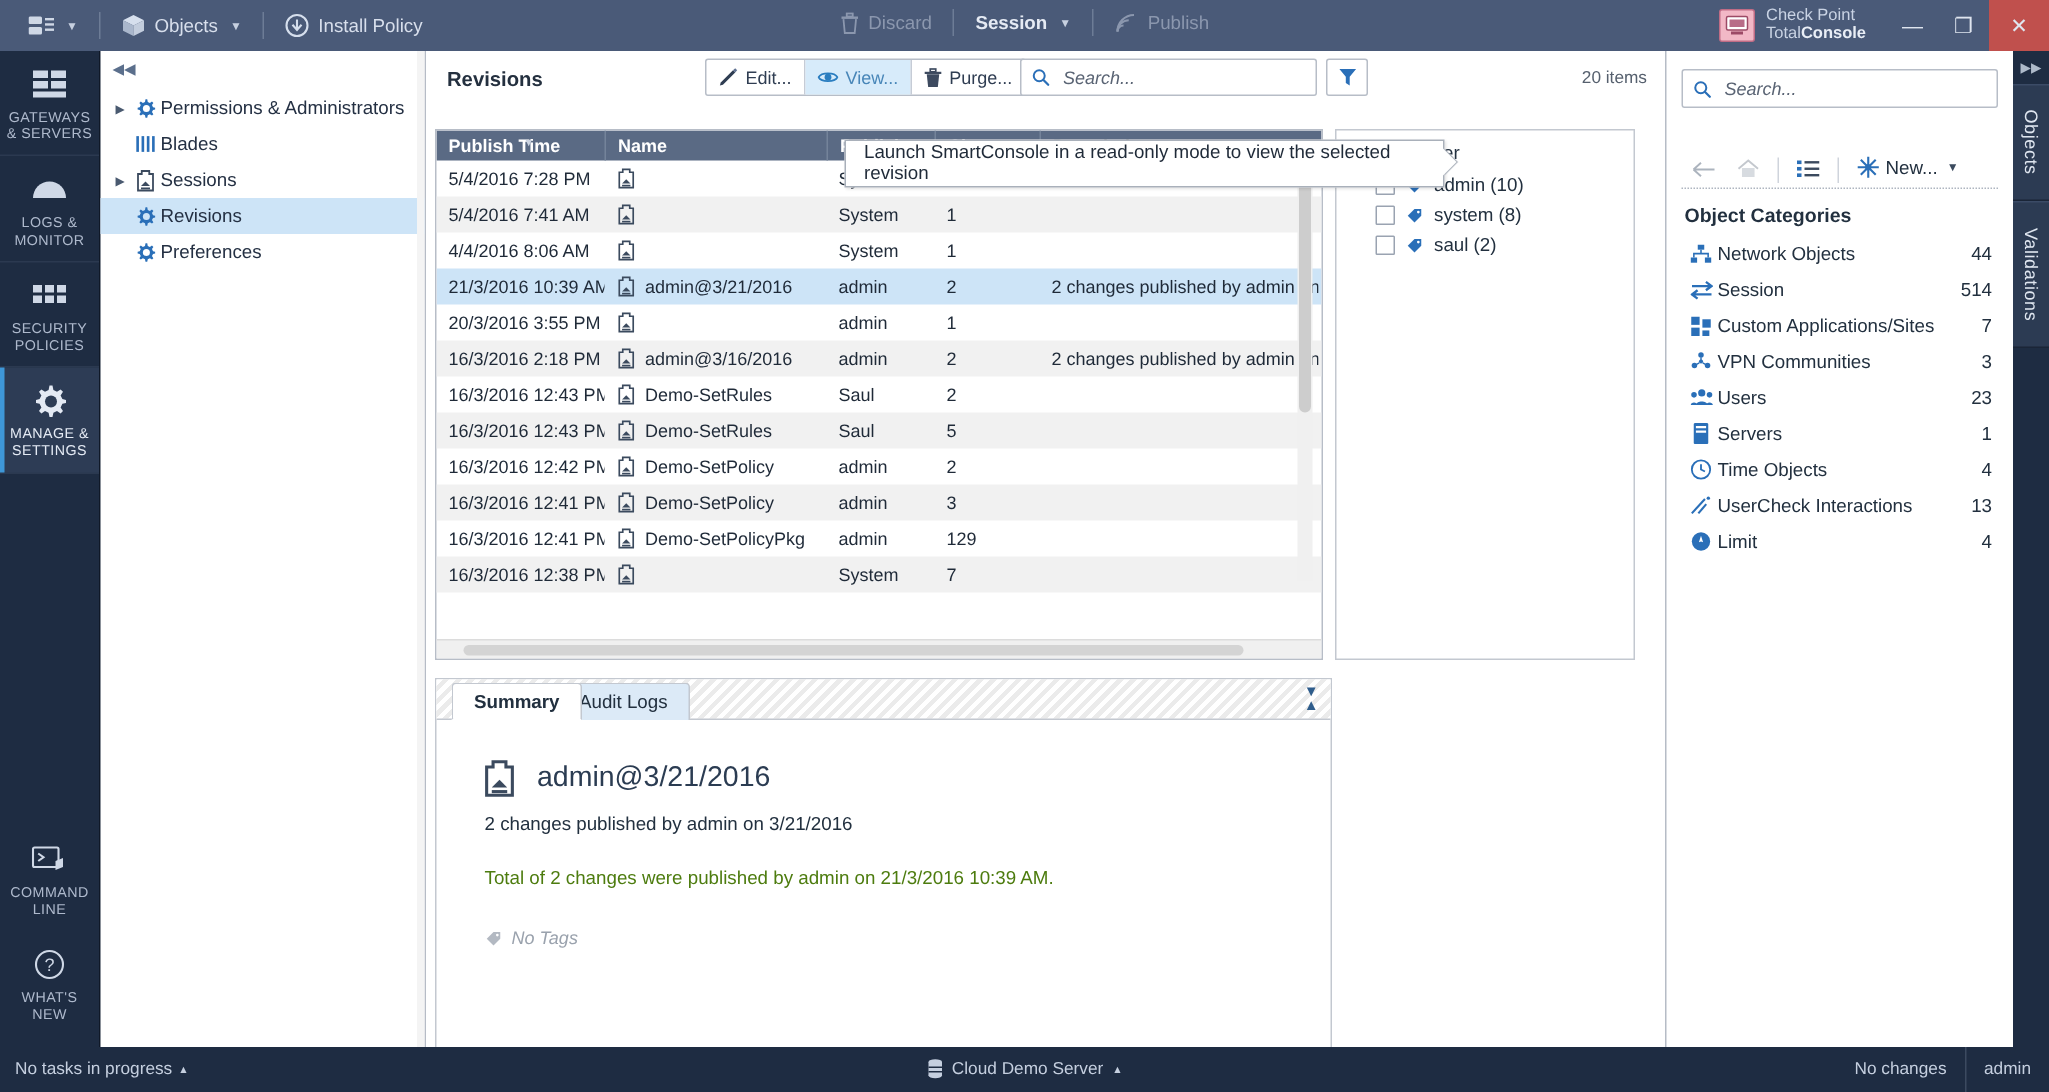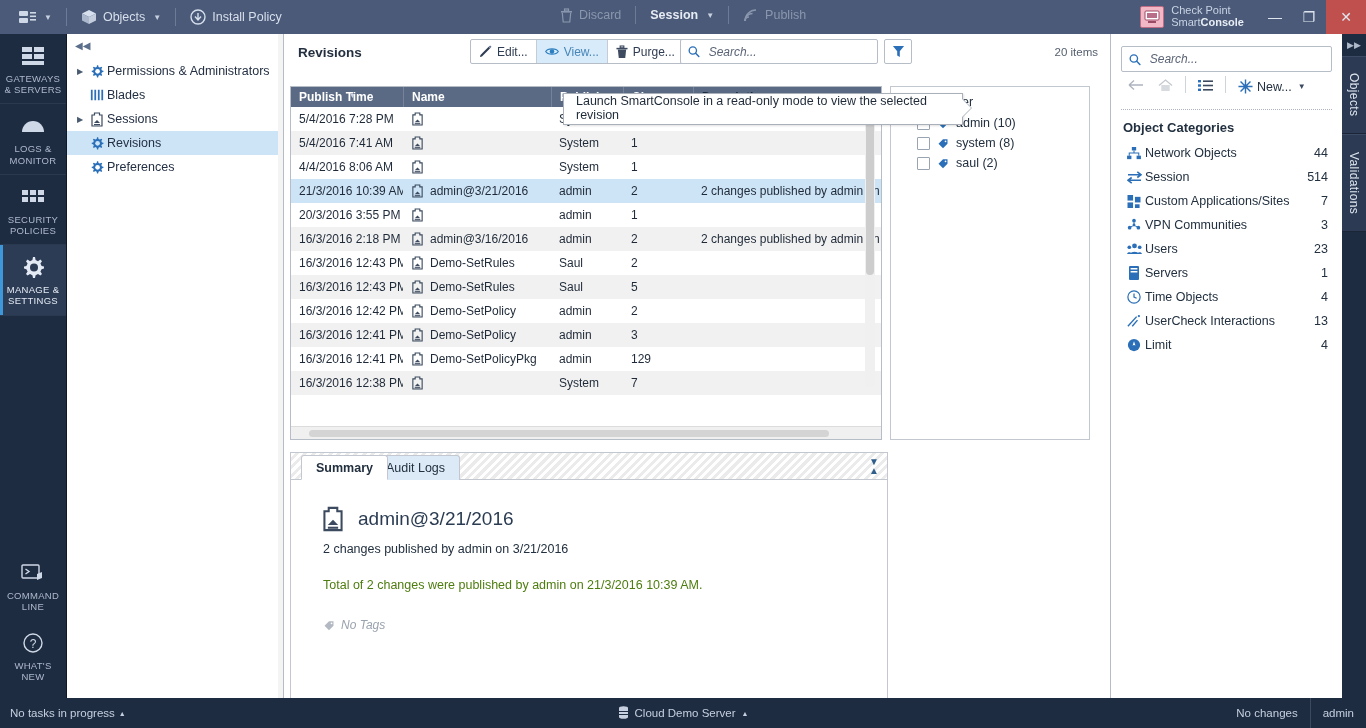--- a/index.html
+++ b/index.html
@@ -221,21 +221,21 @@
   }
   .r-search {
     margin: 12px 10px 0; height: 26px; border: 1px solid #b7bdc7; border-radius: 2px;
     display: flex; align-items: center; padding: 0 7px; gap: 7px;
   }
   .r-search input {
     border: none; outline: none; width: 100%; font-size: 12px; font-style: italic;
     color: #3a4658; font-family: "Liberation Sans", sans-serif; background: transparent;
   }
   .r-search input::placeholder { color: #5a6474; font-style: italic; }
-  .r-toolbar { display: flex; align-items: flex-start; height: 30px; padding: 0 10px; gap: 0; margin-top: 4px; }
+  .r-toolbar { display: flex; align-items: flex-end; height: 30px; padding: 0 10px; gap: 0; margin-top: 20px; }
   .r-tb { padding: 3px 7px; cursor: pointer; display: flex; align-items: center; gap: 4px; color: #3a4a60; }
   .r-tb.dis { opacity: .45; }
   .r-sep { width: 1px; height: 17px; background: #cfd4dc; margin: 0 5px; }
   .r-newtxt { font-size: 12.5px; color: #22303f; }
   .r-divider {
     margin: 3px 10px 0; border-top: 1px dotted #aeb5c0;
   }
   .r-catstitle { padding: 10px 0 6px 12px; font-weight: bold; font-size: 13px; color: #22303f; }
   .cat-row {
     display: flex; align-items: center; height: 24px; padding: 0 14px 0 12px; cursor: pointer;
@@ -363,21 +363,21 @@
     <div class="brand">
       <div class="brand-logo">
         <svg width="16" height="14" viewBox="0 0 16 14">
           <rect x="1" y="1" width="14" height="9" rx="1" fill="#fff" stroke="#9c4a66" stroke-width="1"></rect>
           <rect x="3" y="3" width="10" height="5" fill="#b86d88"></rect>
           <rect x="4" y="11" width="8" height="2" fill="#9c4a66"></rect>
         </svg>
       </div>
       <div class="brand-txt">
         <div>Check Point</div>
-        <div><span>Smart</span><b>Console</b></div>
+        <div><span>Total</span><b>Console</b></div>
       </div>
     </div>
 
     <div class="wbtns">
       <div class="wbtn">
           <span>—</span>
         </div>
       <div class="wbtn">
           <span>❐</span>
         </div>

